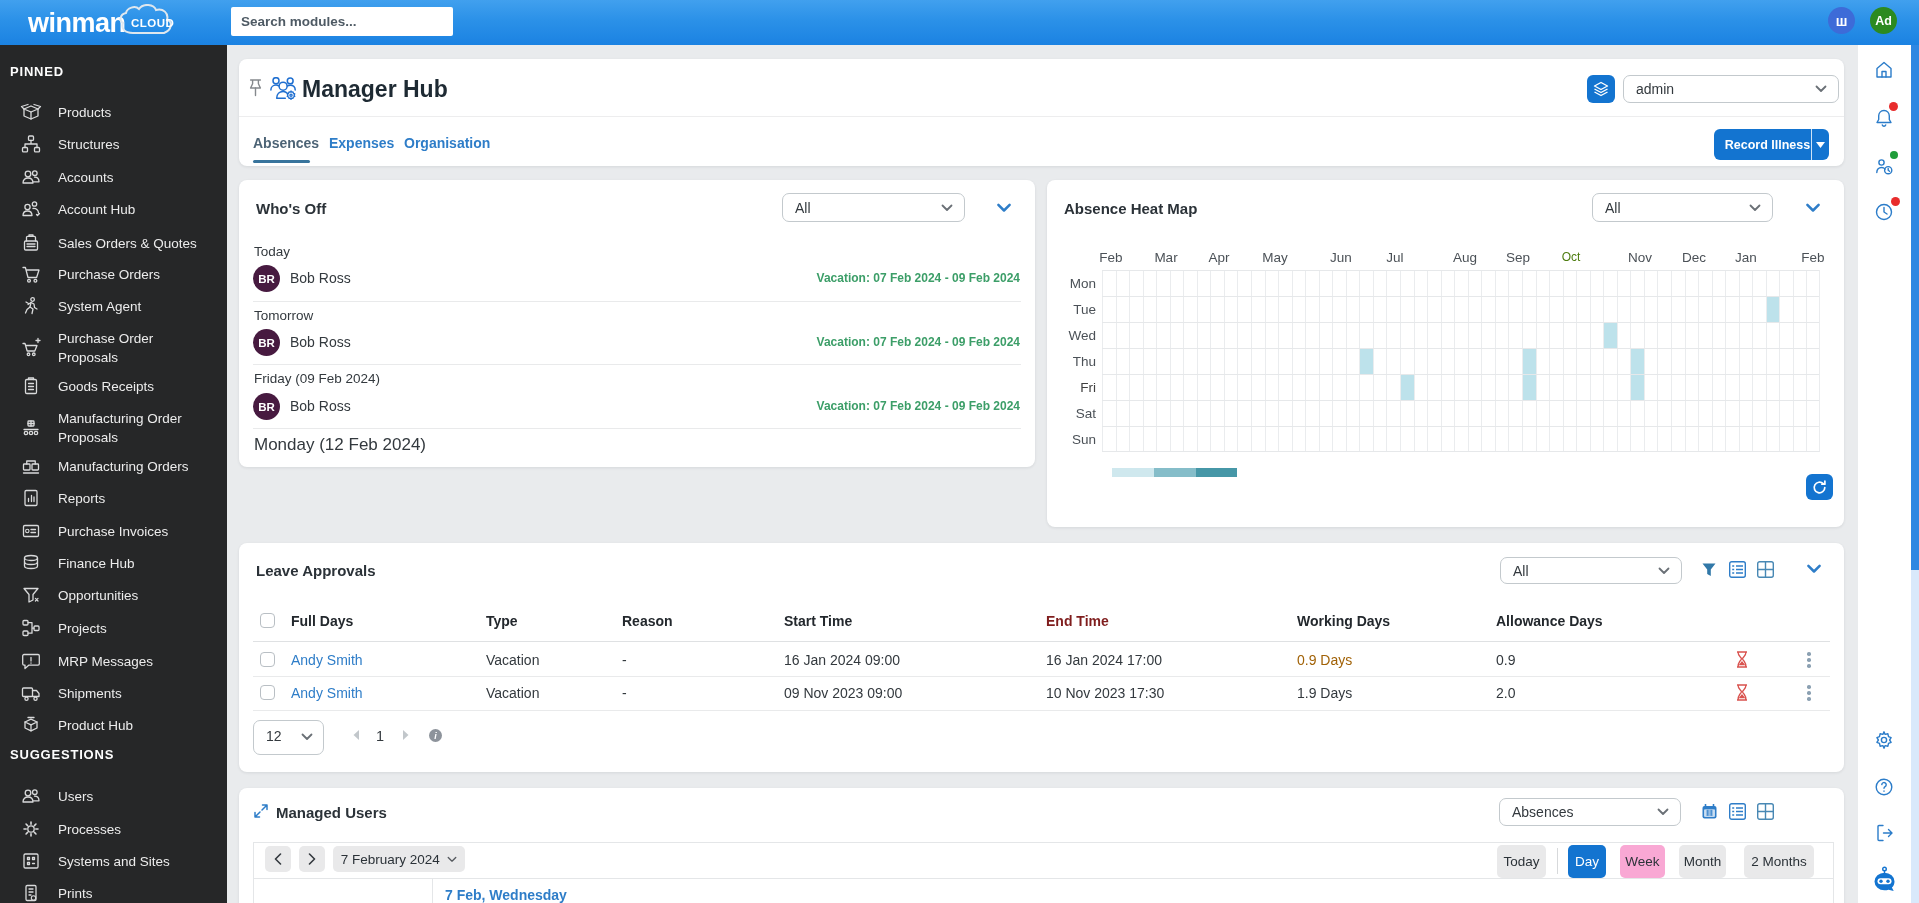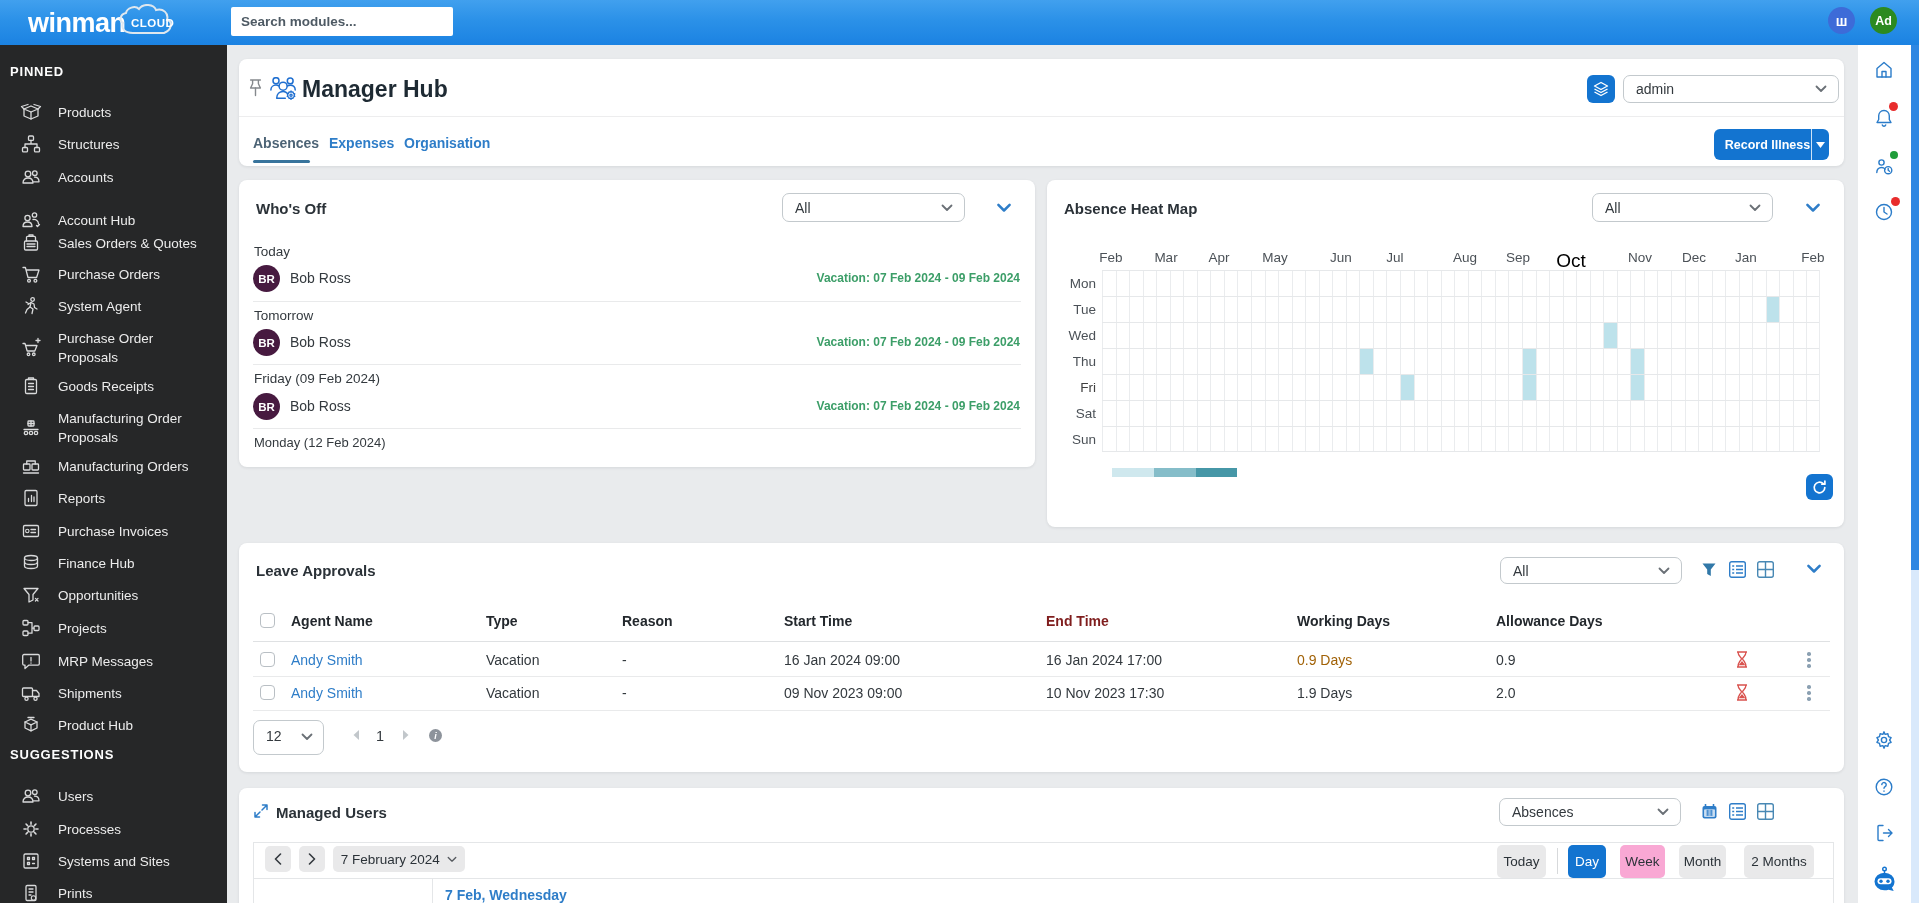--- a/index.html
+++ b/index.html
@@ -54,21 +54,21 @@
   </div>
 <div class="mi" style="top:161px;height:32px;">
     <svg width="22" height="22" viewBox="0 0 22 22" fill="none" stroke="#d9dadb" stroke-width="1.3" stroke-linecap="round" stroke-linejoin="round">
       <circle cx="8" cy="8" r="2.8"></circle>
       <path d="M3 17 C3 13.8 5.2 12 8 12 C10.8 12 13 13.8 13 17 Z"></path>
       <circle cx="14.8" cy="7.2" r="2.3"></circle>
       <path d="M14.5 11.2 C17.2 11.2 19 13 19 15.8 H13.5"></path>
     </svg>
     <span>Accounts</span>
   </div>
-<div class="mi" style="top:204px;height:32px;padding-left:32px;">
+<div class="mi" style="top:193px;height:32px;padding-left:32px;">
     <svg width="22" height="22" viewBox="0 0 22 22" fill="none" stroke="#d9dadb" stroke-width="1.3" stroke-linecap="round" stroke-linejoin="round">
       <circle cx="7.5" cy="9" r="2.6"></circle>
       <path d="M3 17.5 C3 14.5 5 13 7.5 13 C10 13 12 14.5 12 17.5 Z"></path>
       <circle cx="14.5" cy="6" r="2.2"></circle>
       <path d="M13 10.5 C16 10 18.5 12 18.5 15"></path>
       <path d="M16.5 16.5 l1 1 l2-2"></path>
     </svg>
     <span>Account Hub</span>
   </div>
 <div class="mi" style="top:227px;height:32px;">
@@ -345,21 +345,21 @@
 <div class="abs" style="left:254px;top:308px;font-size:13.5px;color:#33393e;">Tomorrow</div>
 <div class="abs" style="left:253px;top:329px;width:27px;height:27px;border-radius:50%;background:#471a40;color:#fff;font-size:11.5px;font-weight:700;display:flex;align-items:center;justify-content:center;">BR</div>
 <div class="abs" style="left:290px;top:334px;font-size:14px;color:#33393e;">Bob Ross</div>
 <div class="abs" style="right:899px;top:335px;font-size:12px;font-weight:700;color:#3c9e68;">Vacation: 07 Feb 2024 - 09 Feb 2024</div>
 <div class="abs" style="left:253px;top:364px;width:768px;height:1px;background:#e9eaeb;"></div>
 <div class="abs" style="left:254px;top:371px;font-size:13.5px;color:#33393e;">Friday (09 Feb 2024)</div>
 <div class="abs" style="left:253px;top:393px;width:27px;height:27px;border-radius:50%;background:#471a40;color:#fff;font-size:11.5px;font-weight:700;display:flex;align-items:center;justify-content:center;">BR</div>
 <div class="abs" style="left:290px;top:398px;font-size:14px;color:#33393e;">Bob Ross</div>
 <div class="abs" style="right:899px;top:399px;font-size:12px;font-weight:700;color:#3c9e68;">Vacation: 07 Feb 2024 - 09 Feb 2024</div>
 <div class="abs" style="left:253px;top:428px;width:768px;height:1px;background:#e9eaeb;"></div>
-<div class="abs" style="left:254px;top:435px;font-size:13px;color:#33393e;">Monday (12 Feb 2024)</div>
+<div class="abs" style="left:254px;top:435px;font-size:17px;color:#33393e;">Monday (12 Feb 2024)</div>
 <div class="card" style="left:1047px;top:180px;width:797px;height:347px;"></div>
 <div class="abs" style="left:1064px;top:200px;font-size:15px;font-weight:600;color:#2b3238;">Absence Heat Map</div>
 <div class="sel" style="left:1592px;top:193px;width:181px;height:29px;">
     <span>All</span>
     <div style="position:absolute;right:11px;top:50%;margin-top:-4px;">
       <svg width="12" height="8" viewBox="0 0 12 8">
         <path d="M1.5 1.5 L6 6 L10.5 1.5" fill="none" stroke="#6a7076" stroke-width="1.8" stroke-linecap="round" stroke-linejoin="round"></path>
       </svg>
     </div>
   </div>
@@ -370,21 +370,21 @@
   </div>
 <div class="abs" style="left:1102px;top:270px;width:718px;height:182px;border-right:1px solid #eaecee;border-bottom:1px solid #e6e8ea;background-image:repeating-linear-gradient(to bottom,#e6e8ea 0 1px,transparent 1px 26.000px),repeating-linear-gradient(to right,#eaecee 0 1px,transparent 1px 13.547px);"></div>
 <div class="abs" style="left:1091px;top:250px;width:40px;text-align:center;font-size:13.5px;color:#4b5157;">Feb</div>
 <div class="abs" style="left:1146px;top:250px;width:40px;text-align:center;font-size:13.5px;color:#4b5157;">Mar</div>
 <div class="abs" style="left:1199px;top:250px;width:40px;text-align:center;font-size:13.5px;color:#4b5157;">Apr</div>
 <div class="abs" style="left:1255px;top:250px;width:40px;text-align:center;font-size:13.5px;color:#4b5157;">May</div>
 <div class="abs" style="left:1321px;top:250px;width:40px;text-align:center;font-size:13.5px;color:#4b5157;">Jun</div>
 <div class="abs" style="left:1375px;top:250px;width:40px;text-align:center;font-size:13.5px;color:#4b5157;">Jul</div>
 <div class="abs" style="left:1445px;top:250px;width:40px;text-align:center;font-size:13.5px;color:#4b5157;">Aug</div>
 <div class="abs" style="left:1498px;top:250px;width:40px;text-align:center;font-size:13.5px;color:#4b5157;">Sep</div>
-<div class="abs" style="left:1551px;top:250px;width:40px;text-align:center;font-size:19px;color:#000000;">Oct</div>
+<div class="abs" style="left:1551px;top:250px;width:40px;text-align:center;font-size:12px;color:#4d7c0f;">Oct</div>
 <div class="abs" style="left:1620px;top:250px;width:40px;text-align:center;font-size:13.5px;color:#4b5157;">Nov</div>
 <div class="abs" style="left:1674px;top:250px;width:40px;text-align:center;font-size:13.5px;color:#4b5157;">Dec</div>
 <div class="abs" style="left:1726px;top:250px;width:40px;text-align:center;font-size:13.5px;color:#4b5157;">Jan</div>
 <div class="abs" style="left:1793px;top:250px;width:40px;text-align:center;font-size:13.5px;color:#4b5157;">Feb</div>
 <div class="abs" style="left:1046px;top:276px;width:50px;text-align:right;font-size:13.5px;color:#4b5157;">Mon</div>
 <div class="abs" style="left:1046px;top:302px;width:50px;text-align:right;font-size:13.5px;color:#4b5157;">Tue</div>
 <div class="abs" style="left:1046px;top:328px;width:50px;text-align:right;font-size:13.5px;color:#4b5157;">Wed</div>
 <div class="abs" style="left:1046px;top:354px;width:50px;text-align:right;font-size:13.5px;color:#4b5157;">Thu</div>
 <div class="abs" style="left:1046px;top:380px;width:50px;text-align:right;font-size:13.5px;color:#404040;">Fri</div>
 <div class="abs" style="left:1046px;top:406px;width:50px;text-align:right;font-size:13.5px;color:#4b5157;">Sat</div>
@@ -426,21 +426,21 @@
 <svg class="abs" style="left:1757px;top:561px;" width="17" height="17" viewBox="0 0 17 17">
     <rect x="0.7" y="0.7" width="15.6" height="15.6" rx="2" fill="none" stroke="#4888b4" stroke-width="1.4"></rect>
     <path d="M8.5 0.7 V16.3 M0.7 8.5 H16.3" stroke="#4888b4" stroke-width="1.4"></path>
   </svg>
 <div class="abs" style="left:1806px;top:564px;">
     <svg width="16" height="10" viewBox="0 0 12 8">
       <path d="M1.5 1.5 L6 6 L10.5 1.5" fill="none" stroke="#2e7dc8" stroke-width="2" stroke-linecap="round" stroke-linejoin="round"></path>
     </svg>
   </div>
 <div class="abs" style="left:260px;top:613px;width:15px;height:15px;border:1.5px solid #b9bfc4;border-radius:4px;background:#fff;"></div>
-<div class="abs" style="left:291px;top:613px;font-size:14px;font-weight:700;color:#23282d;">Agent Name</div>
+<div class="abs" style="left:291px;top:613px;font-size:14px;font-weight:700;color:#23282d;">Full Days</div>
 <div class="abs" style="left:486px;top:613px;font-size:14px;font-weight:700;color:#23282d;">Type</div>
 <div class="abs" style="left:622px;top:613px;font-size:14px;font-weight:700;color:#23282d;">Reason</div>
 <div class="abs" style="left:784px;top:613px;font-size:14px;font-weight:700;color:#23282d;">Start Time</div>
 <div class="abs" style="left:1046px;top:613px;font-size:14px;font-weight:700;color:#7f1d1d;">End Time</div>
 <div class="abs" style="left:1297px;top:613px;font-size:14px;font-weight:700;color:#23282d;">Working Days</div>
 <div class="abs" style="left:1496px;top:613px;font-size:14px;font-weight:700;color:#23282d;">Allowance Days</div>
 <div class="abs" style="left:253px;top:641px;width:1577px;height:1px;background:#dfe1e3;"></div>
 <div class="abs" style="left:260px;top:652px;width:15px;height:15px;border:1.5px solid #b9bfc4;border-radius:4px;background:#fff;"></div>
 <div class="abs" style="left:291px;top:652px;font-size:14px;color:#2e7dc8;">Andy Smith</div>
 <div class="abs" style="left:486px;top:652px;font-size:14px;color:#33393e;">Vacation</div>

